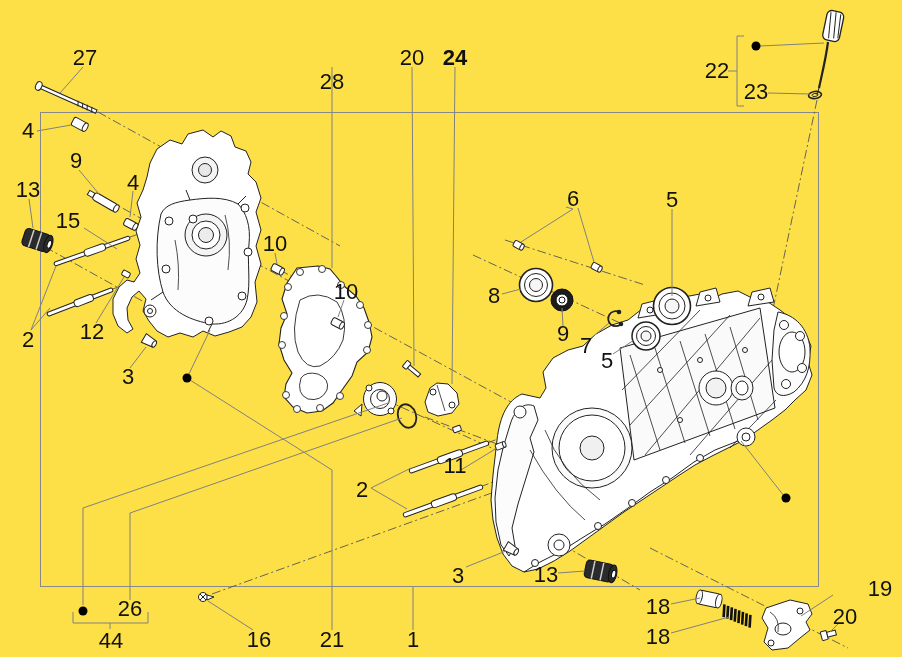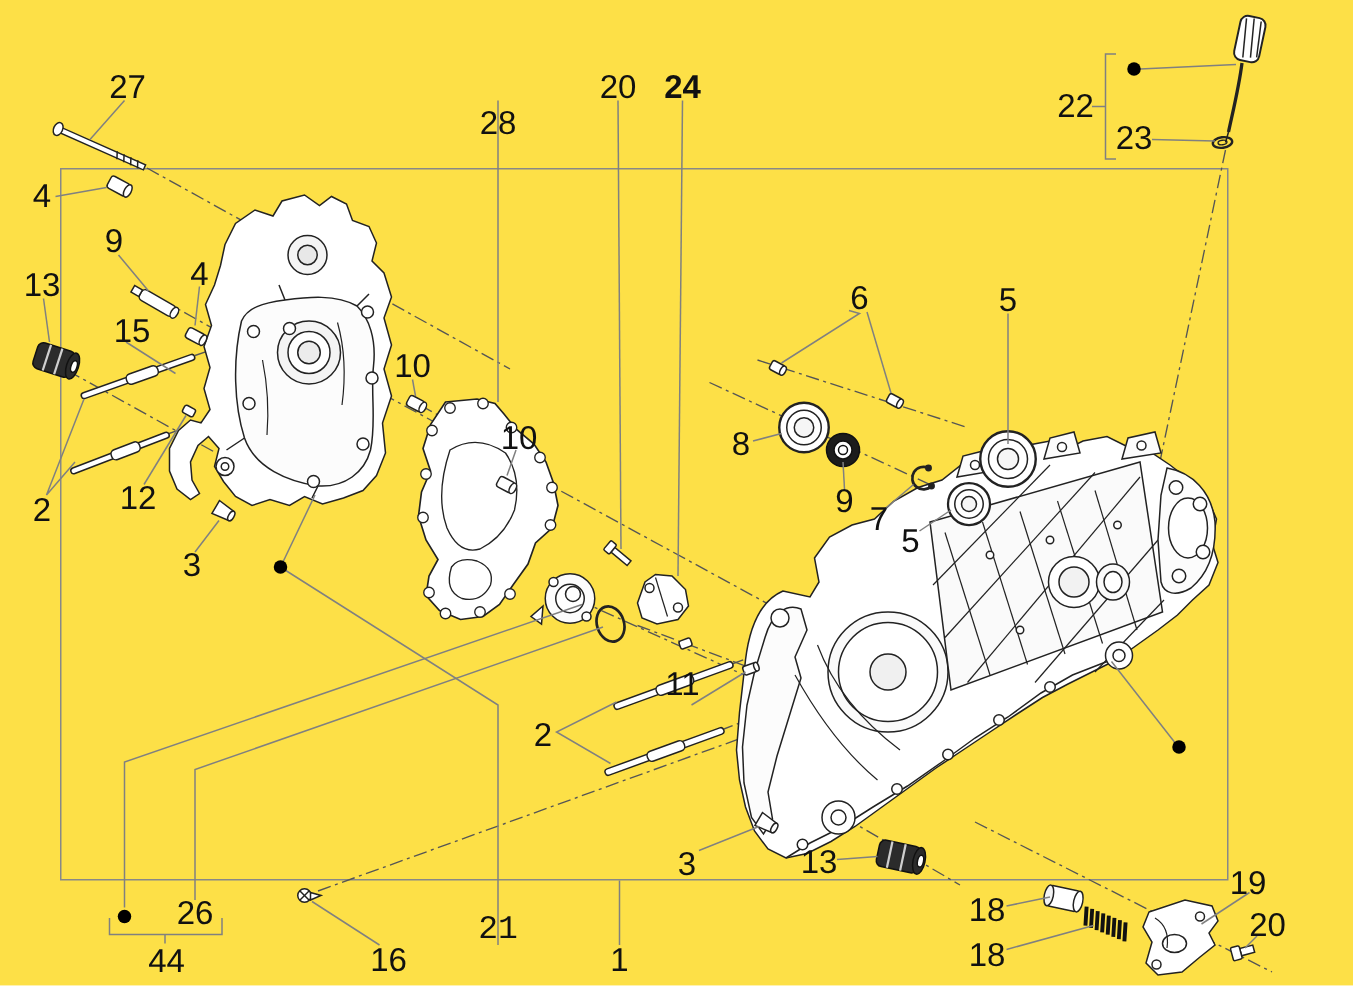--- a/index.html
+++ b/index.html
@@ -400,49 +400,49 @@
   <g stroke="#808080" stroke-width="1" fill="none">
     <path d="M73,612 L73,623 L148,623 L148,612 M110,623 L110,629"></path>
   </g>
 </svg>
 
 <div id="callout-layer">
       <div class="callout" style="left: 85px; top: 58px;">27</div>
       <div class="callout" style="left: 28px; top: 131px;">4</div>
       <div class="callout" style="left: 76px; top: 161px;">9</div>
       <div class="callout" style="left: 28px; top: 190px;">13</div>
-      <div class="callout" style="left: 88px; top: 221px;">15</div>
+      <div class="callout" style="left: 68px; top: 221px;">15</div>
       <div class="callout" style="left: 133px; top: 183px;">4</div>
       <div class="callout" style="left: 28px; top: 340px;">2</div>
       <div class="callout" style="left: 92px; top: 332px;">12</div>
       <div class="callout" style="left: 128px; top: 377px;">3</div>
       <div class="callout" style="left: 275px; top: 244px;">10</div>
       <div class="callout" style="left: 346px; top: 292px;">10</div>
       <div class="callout" style="left: 332px; top: 58px; margin-top: 24px;">28</div>
       <div class="callout" style="left: 412px; top: 58px;">20</div>
       <div class="callout" style="left: 455px; top: 58px; font-weight: bold;">24</div>
       <div class="callout" style="left: 717px; top: 71px;">22</div>
       <div class="callout" style="left: 756px; top: 92px;">23</div>
       <div class="callout" style="left: 573px; top: 199px;">6</div>
       <div class="callout" style="left: 672px; top: 200px;">5</div>
       <div class="callout" style="left: 494px; top: 296px;">8</div>
       <div class="callout" style="left: 563px; top: 334px;">9</div>
       <div class="callout" style="left: 586px; top: 346px;">7</div>
       <div class="callout" style="left: 607px; top: 361px;">5</div>
-      <div class="callout" style="left: 455px; top: 456px;">11</div>
+      <div class="callout" style="left: 455px; top: 466px;">11</div>
       <div class="callout" style="left: 362px; top: 490px;">2</div>
       <div class="callout" style="left: 458px; top: 576px;">3</div>
       <div class="callout" style="left: 546px; top: 575px;">13</div>
       <div class="callout" style="left: 259px; top: 640px;">16</div>
-      <div class="callout" style="left: 332px; top: 620px; font-family: Liberation Mono, monospace;">21</div>
+      <div class="callout" style="left: 332px; top: 640px;">21</div>
       <div class="callout" style="left: 413px; top: 640px;">1</div>
       <div class="callout" style="left: 130px; top: 609px;">26</div>
       <div class="callout" style="left: 111px; top: 641px;">44</div>
       <div class="callout" style="left: 658px; top: 607px;">18</div>
       <div class="callout" style="left: 658px; top: 637px;">18</div>
-      <div class="callout" style="left: 832px; top: 589px;">19</div>
+      <div class="callout" style="left: 880px; top: 589px;">19</div>
       <div class="callout" style="left: 845px; top: 617px;">20</div>
       <div class="asm-dot" style="left: 187px; top: 378px;"></div>
       <div class="asm-dot" style="left: 786px; top: 498px;"></div>
       <div class="asm-dot" style="left: 83px; top: 611px;"></div>
       <div class="asm-dot" style="left: 756px; top: 46px;"></div>
     </div>
 </div>
 
 </body></html>

